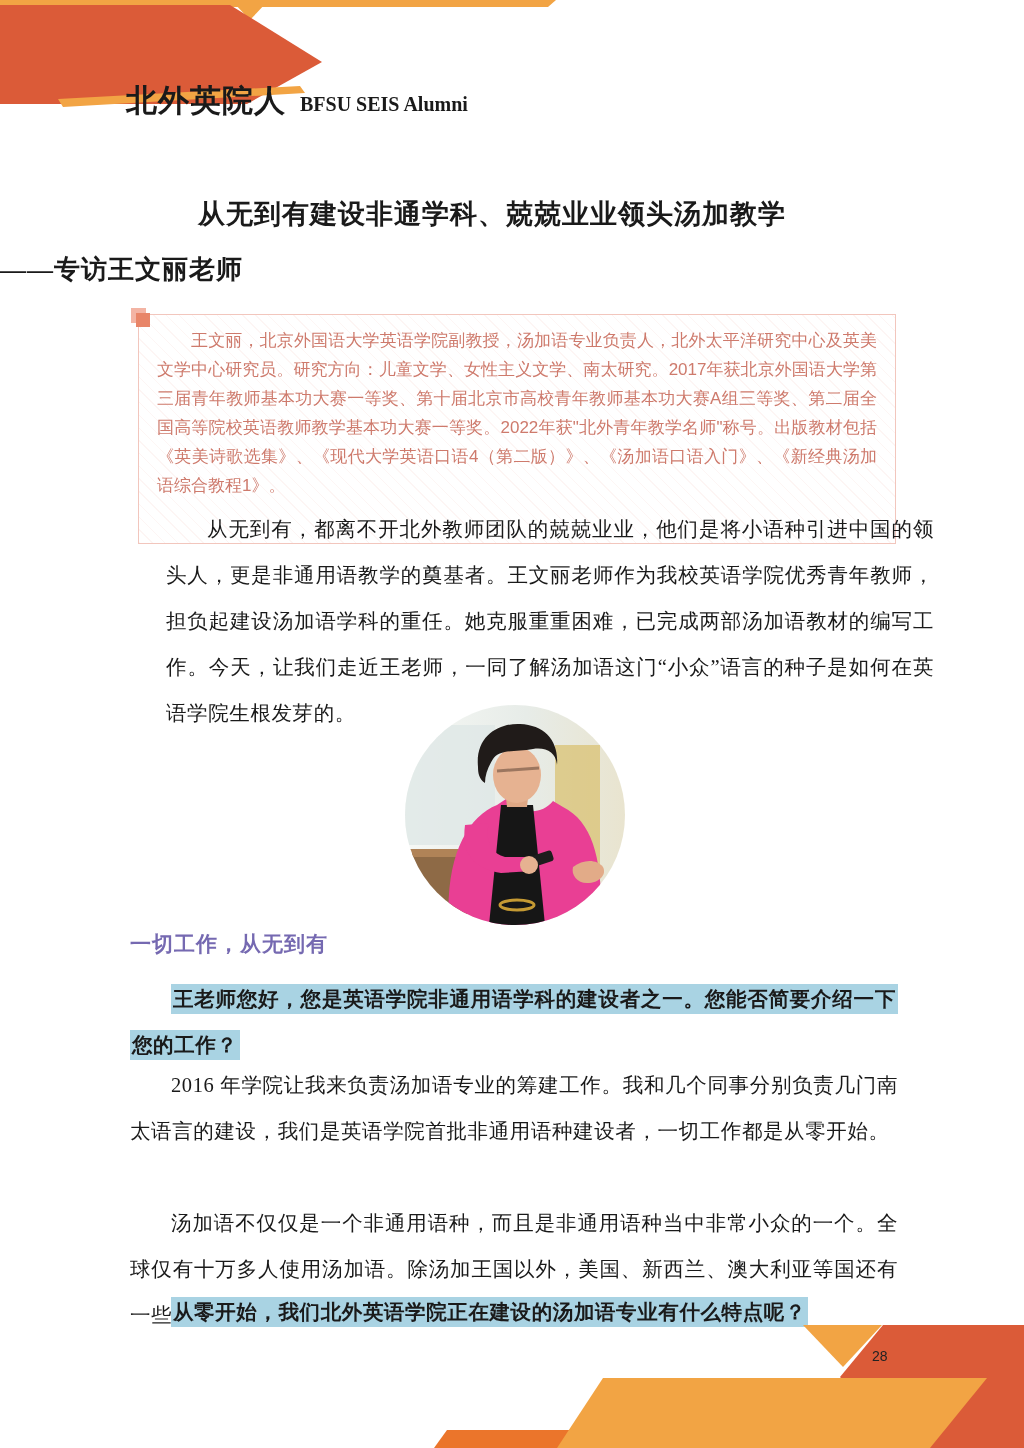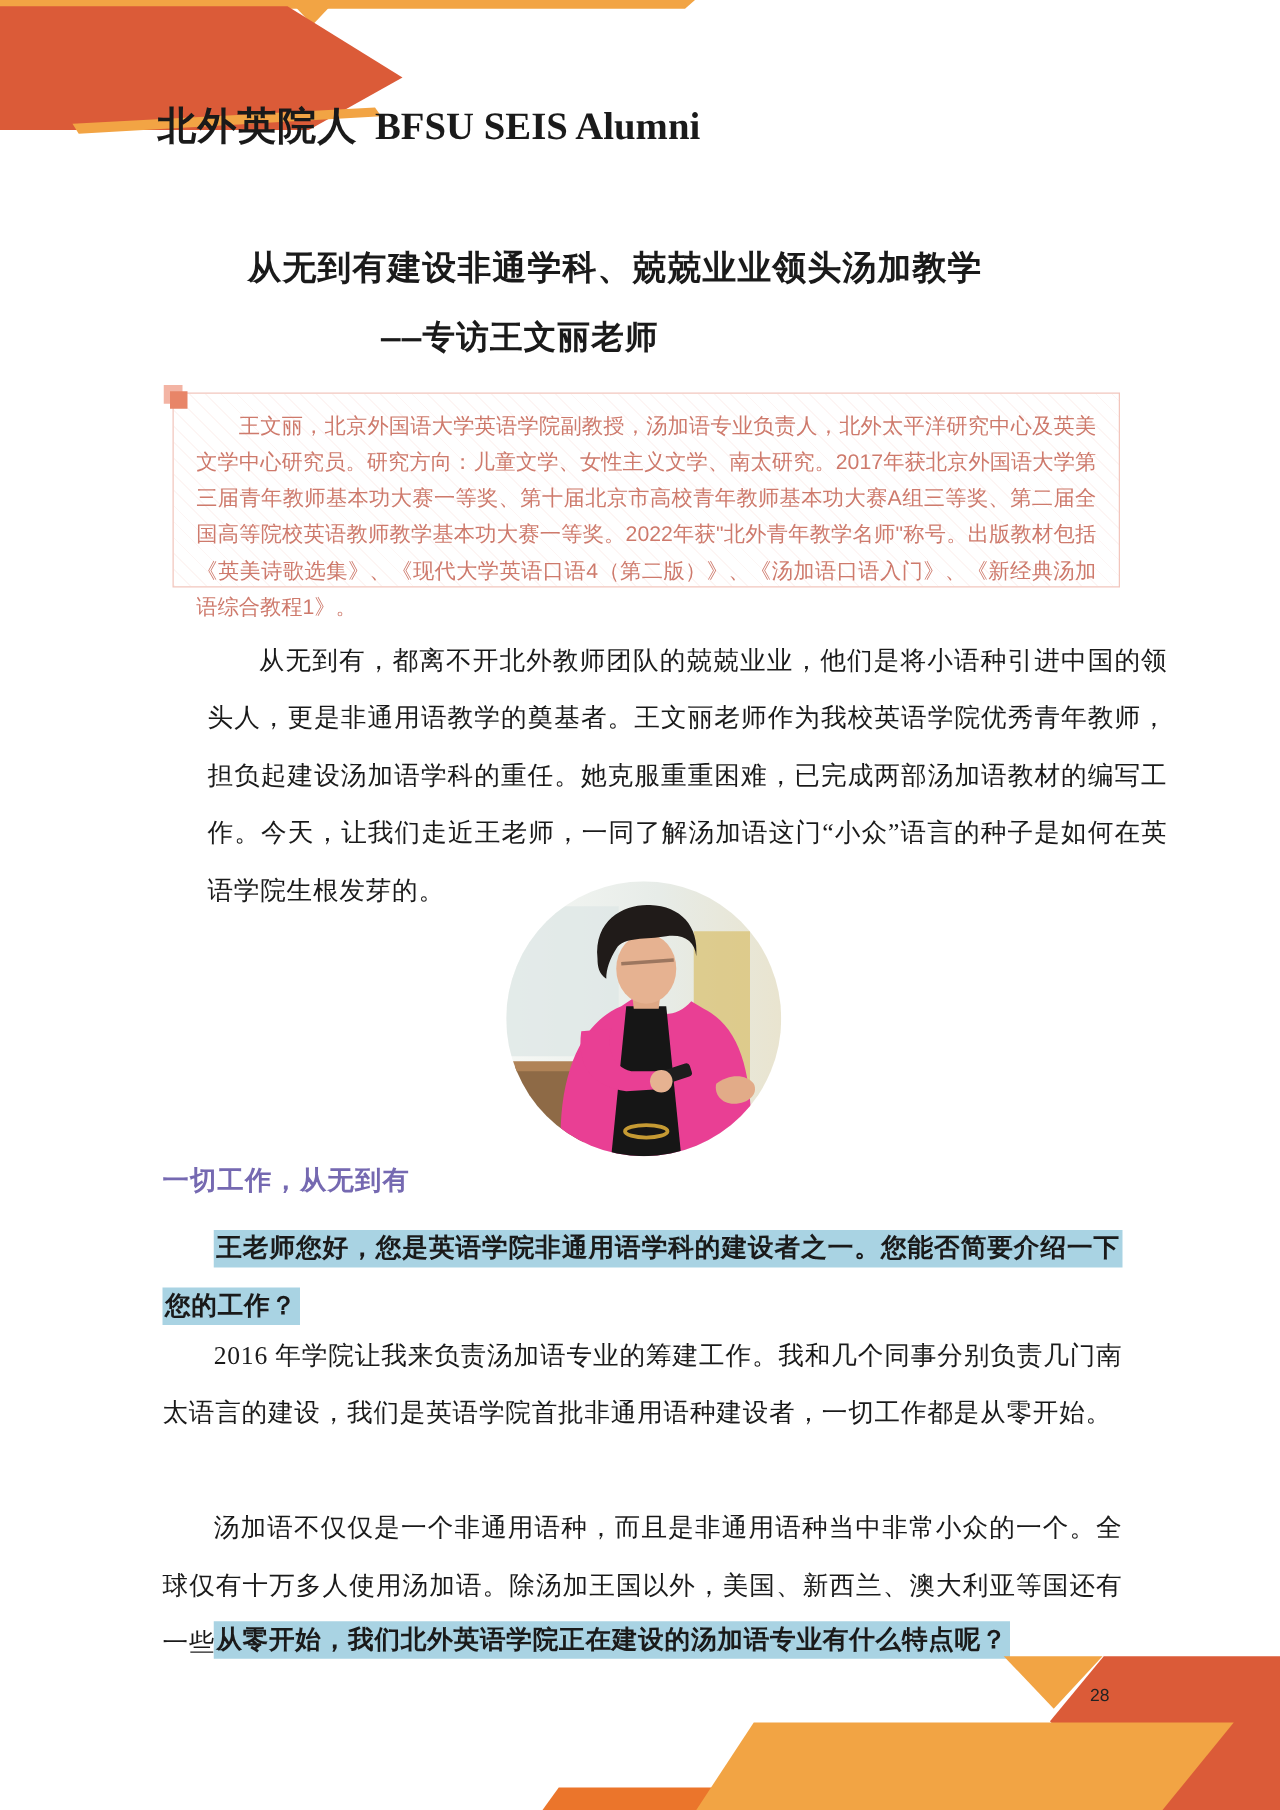--- a/index.html
+++ b/index.html
@@ -3,28 +3,28 @@
 <meta charset="utf-8">
 <style>
   html,body{margin:0;padding:0;}
   body{width:1024px;height:1448px;position:relative;background:#ffffff;overflow:hidden;
        font-family:"Liberation Serif","DejaVu Serif",serif;color:#1a1a1a;}
   .abs{position:absolute;}
   .deco{pointer-events:none;}
   
   .masthead{left:126px;top:80px;z-index:3;display:flex;align-items:baseline;gap:14px;white-space:nowrap;}
   .masthead .cn{font-family:"Liberation Sans","DejaVu Sans",sans-serif;font-weight:bold;font-size:31px;letter-spacing:1px;text-align:right;}
-  .masthead .en{font-family:"Liberation Serif","DejaVu Serif",serif;font-weight:bold;font-size:31px;}
+  .masthead .en{font-family:"Liberation Serif","DejaVu Serif",serif;font-weight:bold;font-size:20px;}
   
   .title1{left:0;top:196px;width:984px;text-align:center;font-family:"Liberation Sans","DejaVu Sans",sans-serif;
           font-weight:bold;font-size:27px;letter-spacing:1px;}
-  .title2{left:0;top:252px;width:832px;text-align:center;font-family:Liberation Mono, monospace;
+  .title2{left:0;top:252px;width:832px;text-align:left;font-family:Liberation Serif, serif;
           font-weight:bold;font-size:26px;letter-spacing:1px;}
   
-  .bio-box{left:138px;top:314px;width:758px;height:156px;border:1px solid #f2c6bd;box-sizing:border-box;
+  .bio-box{left:138px;top:314px;width:758px;height:230px;border:1px solid #f2c6bd;box-sizing:border-box;
            background:repeating-linear-gradient(45deg, rgba(235,160,148,0.10) 0px, rgba(235,160,148,0.10) 1px, transparent 1px, transparent 9px);}
   .bio-text{padding:11px 18px;font-family:"Liberation Sans","DejaVu Sans",sans-serif;font-size:17px;line-height:29px;
             color:#ce7a6c;text-align:justify;text-indent:2em;}
   .corner-sq-light{left:131px;top:308px;width:15px;height:15px;background:#f3b4a4;z-index:2;}
   .corner-sq-dark{left:136px;top:313px;width:14px;height:14px;background:#e8english?;z-index:3;}
   .corner-sq-dark{left:136px;top:313px;width:14px;height:14px;background:#e88568;z-index:3;}
   
   .para{left:130px;width:768px;font-size:20.5px;line-height:46px;text-align:justify;text-indent:2em;letter-spacing:0.6px;}
   .p-intro{top:506px;margin-left:36px;}
   .p-a1{top:1062px;}

